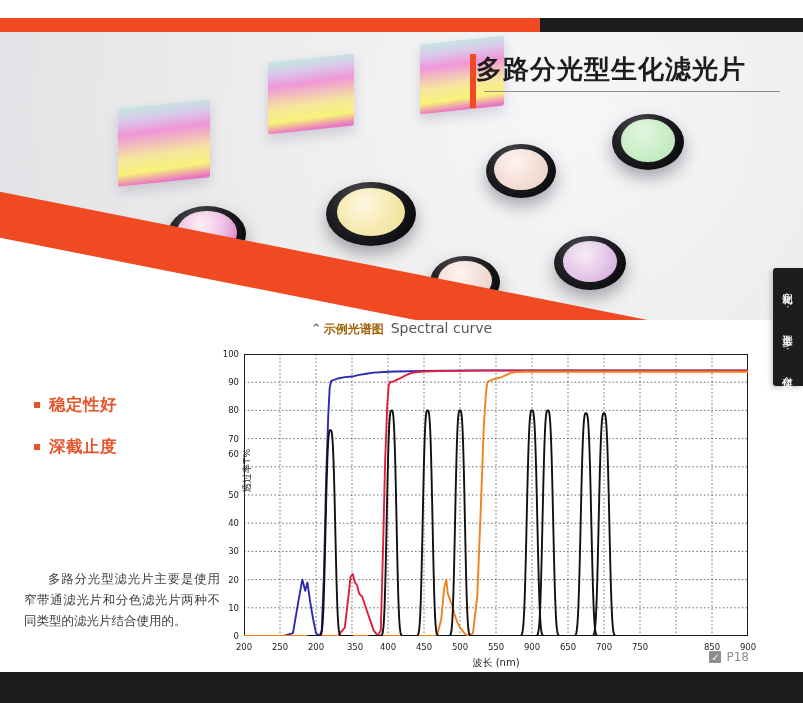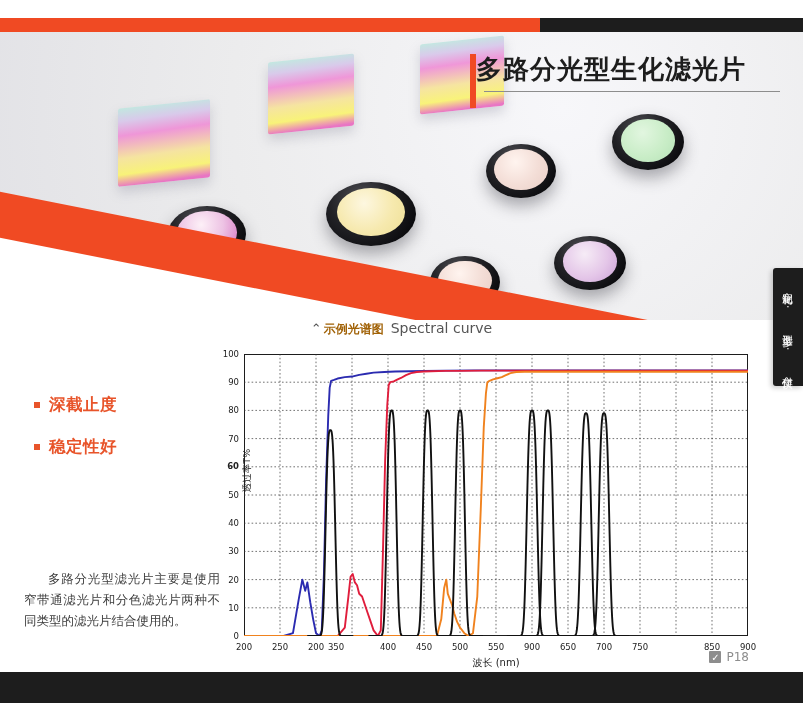--- a/index.html
+++ b/index.html
@@ -160,25 +160,25 @@
 
 <div id="side-tab">定制化 · 选型多 · 交付快</div>
 
 <div id="chart-heading">
   <span class="chev">⌃</span><span class="cn">示例光谱图</span><span class="en">Spectral curve</span>
 </div>
 
 <div id="features">
   <div class="feat">
     <span class="sq"></span>
-    <span class="txt">深截止度</span>
+    <span class="txt">稳定性好</span>
   </div>
   <div class="feat">
     <span class="sq"></span>
-    <span class="txt">稳定性好</span>
+    <span class="txt">深截止度</span>
   </div>
 </div>
 
 <div id="blurb">多路分光型滤光片主要是使用窄带通滤光片和分色滤光片两种不同类型的滤光片结合使用的。</div>
 
 <div id="chart">
   <div class="frame"></div>
   <svg id="chart-svg" viewBox="0 0 504 282" preserveAspectRatio="none">
       <line x1="36" y1="0" x2="36" y2="282" stroke="#333" stroke-width="0.7" stroke-dasharray="1.6 2.2"></line>
       <line x1="72" y1="0" x2="72" y2="282" stroke="#333" stroke-width="0.7" stroke-dasharray="1.6 2.2"></line>
@@ -214,31 +214,31 @@
       <path d="M317.66 282.00 L318.02 282.00 L318.38 282.00 L318.74 282.00 L319.10 282.00 L319.46 282.00 L319.82 282.00 L320.18 282.00 L320.54 282.00 L320.90 282.00 L321.26 282.00 L321.62 282.00 L321.98 282.00 L322.34 282.00 L322.70 282.00 L323.06 282.00 L323.42 282.00 L323.78 282.00 L324.14 282.00 L324.50 282.00 L324.86 282.00 L325.22 282.00 L325.58 282.00 L325.94 282.00 L326.30 282.00 L326.66 282.00 L327.02 282.00 L327.38 282.00 L327.74 282.00 L328.10 282.00 L328.46 282.00 L328.82 282.00 L329.18 281.99 L329.54 281.98 L329.90 281.95 L330.26 281.90 L330.62 281.80 L330.98 281.62 L331.34 281.28 L331.70 280.72 L332.06 279.81 L332.42 278.39 L332.78 276.27 L333.14 273.23 L333.50 269.04 L333.86 263.47 L334.22 256.34 L334.58 247.52 L334.94 236.98 L335.30 224.79 L335.66 211.14 L336.02 196.31 L336.38 180.70 L336.74 164.74 L337.10 148.90 L337.46 133.63 L337.82 119.35 L338.18 106.38 L338.54 94.98 L338.90 85.28 L339.26 77.33 L339.62 71.09 L339.98 66.43 L340.34 63.17 L340.70 61.08 L341.06 59.90 L341.42 59.37 L341.78 59.23 L342.14 59.22 L342.50 59.32 L342.86 59.75 L343.22 60.78 L343.58 62.66 L343.94 65.67 L344.30 70.04 L344.66 75.95 L345.02 83.55 L345.38 92.90 L345.74 103.97 L346.10 116.64 L346.46 130.68 L346.82 145.78 L347.18 161.55 L347.54 177.52 L347.90 193.24 L348.26 208.26 L348.62 222.17 L348.98 234.67 L349.34 245.55 L349.70 254.71 L350.06 262.17 L350.42 268.04 L350.78 272.49 L351.14 275.74 L351.50 278.02 L351.86 279.57 L352.22 280.57 L352.58 281.19 L352.94 281.56 L353.30 281.77 L353.66 281.89 L354.02 281.95 L354.38 281.98 L354.74 281.99 L355.10 282.00 L355.46 282.00 L355.82 282.00 L356.18 282.00 L356.54 282.00 L356.90 282.00 L357.26 282.00 L357.62 282.00 L357.98 282.00 L358.34 282.00 L358.70 282.00 L359.06 282.00 L359.42 282.00 L359.78 282.00 L360.14 282.00 L360.50 282.00 L360.86 282.00 L361.22 282.00 L361.58 282.00 L361.94 282.00 L362.30 282.00 L362.66 282.00 L363.02 282.00 L363.38 282.00 L363.74 282.00 L364.10 282.00 L364.46 282.00 L364.82 282.00 L365.18 282.00 L365.54 282.00 L365.90 282.00 L366.26 282.00" fill="none" stroke="#111111" stroke-width="1.9" stroke-linejoin="round" stroke-linecap="round"></path>
       <path d="M335.66 282.00 L336.02 282.00 L336.38 282.00 L336.74 282.00 L337.10 282.00 L337.46 282.00 L337.82 282.00 L338.18 282.00 L338.54 282.00 L338.90 282.00 L339.26 282.00 L339.62 282.00 L339.98 282.00 L340.34 282.00 L340.70 282.00 L341.06 282.00 L341.42 282.00 L341.78 282.00 L342.14 282.00 L342.50 282.00 L342.86 282.00 L343.22 282.00 L343.58 282.00 L343.94 282.00 L344.30 282.00 L344.66 282.00 L345.02 282.00 L345.38 282.00 L345.74 282.00 L346.10 282.00 L346.46 282.00 L346.82 282.00 L347.18 281.99 L347.54 281.98 L347.90 281.95 L348.26 281.90 L348.62 281.80 L348.98 281.62 L349.34 281.28 L349.70 280.72 L350.06 279.81 L350.42 278.39 L350.78 276.27 L351.14 273.23 L351.50 269.04 L351.86 263.47 L352.22 256.34 L352.58 247.52 L352.94 236.98 L353.30 224.79 L353.66 211.14 L354.02 196.31 L354.38 180.70 L354.74 164.74 L355.10 148.90 L355.46 133.63 L355.82 119.35 L356.18 106.38 L356.54 94.98 L356.90 85.28 L357.26 77.33 L357.62 71.09 L357.98 66.43 L358.34 63.17 L358.70 61.08 L359.06 59.90 L359.42 59.37 L359.78 59.23 L360.14 59.22 L360.50 59.32 L360.86 59.75 L361.22 60.78 L361.58 62.66 L361.94 65.67 L362.30 70.04 L362.66 75.95 L363.02 83.55 L363.38 92.90 L363.74 103.97 L364.10 116.64 L364.46 130.68 L364.82 145.78 L365.18 161.55 L365.54 177.52 L365.90 193.24 L366.26 208.26 L366.62 222.17 L366.98 234.67 L367.34 245.55 L367.70 254.71 L368.06 262.17 L368.42 268.04 L368.78 272.49 L369.14 275.74 L369.50 278.02 L369.86 279.57 L370.22 280.57 L370.58 281.19 L370.94 281.56 L371.30 281.77 L371.66 281.89 L372.02 281.95 L372.38 281.98 L372.74 281.99 L373.10 282.00 L373.46 282.00 L373.82 282.00 L374.18 282.00 L374.54 282.00 L374.90 282.00 L375.26 282.00 L375.62 282.00 L375.98 282.00 L376.34 282.00 L376.70 282.00 L377.06 282.00 L377.42 282.00 L377.78 282.00 L378.14 282.00 L378.50 282.00 L378.86 282.00 L379.22 282.00 L379.58 282.00 L379.94 282.00 L380.30 282.00 L380.66 282.00 L381.02 282.00 L381.38 282.00 L381.74 282.00 L382.10 282.00 L382.46 282.00 L382.82 282.00 L383.18 282.00 L383.54 282.00 L383.90 282.00 L384.26 282.00" fill="none" stroke="#111111" stroke-width="1.9" stroke-linejoin="round" stroke-linecap="round"></path>
     </svg>
   <div id="ytick-holder">
       <div class="ytick" style="top: 282px;">0</div>
       <div class="ytick" style="top: 253.8px;">10</div>
       <div class="ytick" style="top: 225.6px;">20</div>
       <div class="ytick" style="top: 197.4px;">30</div>
       <div class="ytick" style="top: 169.2px;">40</div>
       <div class="ytick" style="top: 141px;">50</div>
-      <div class="ytick" style="top: 112px; font-weight: bold;">60</div>
+      <div class="ytick" style="top: 100px;">60</div>
       <div class="ytick" style="top: 84.6px;">70</div>
       <div class="ytick" style="top: 56.4px;">80</div>
       <div class="ytick" style="top: 28.2px;">90</div>
       <div class="ytick" style="top: 0px;">100</div>
     </div>
   <div id="xtick-holder">
       <div class="xtick" style="left: 0px;">200</div>
       <div class="xtick" style="left: 36px;">250</div>
       <div class="xtick" style="left: 72px;">200</div>
-      <div class="xtick" style="left: 92px;">350</div>
+      <div class="xtick" style="left: 111px;">350</div>
       <div class="xtick" style="left: 144px;">400</div>
       <div class="xtick" style="left: 180px;">450</div>
       <div class="xtick" style="left: 216px;">500</div>
       <div class="xtick" style="left: 252px;">550</div>
       <div class="xtick" style="left: 288px;">900</div>
       <div class="xtick" style="left: 324px;">650</div>
       <div class="xtick" style="left: 360px;">700</div>
       <div class="xtick" style="left: 396px;">750</div>
       <div class="xtick" style="left: 420px; margin-top: 48px;">800</div>
       <div class="xtick" style="left: 468px; text-align: right;">850</div>

